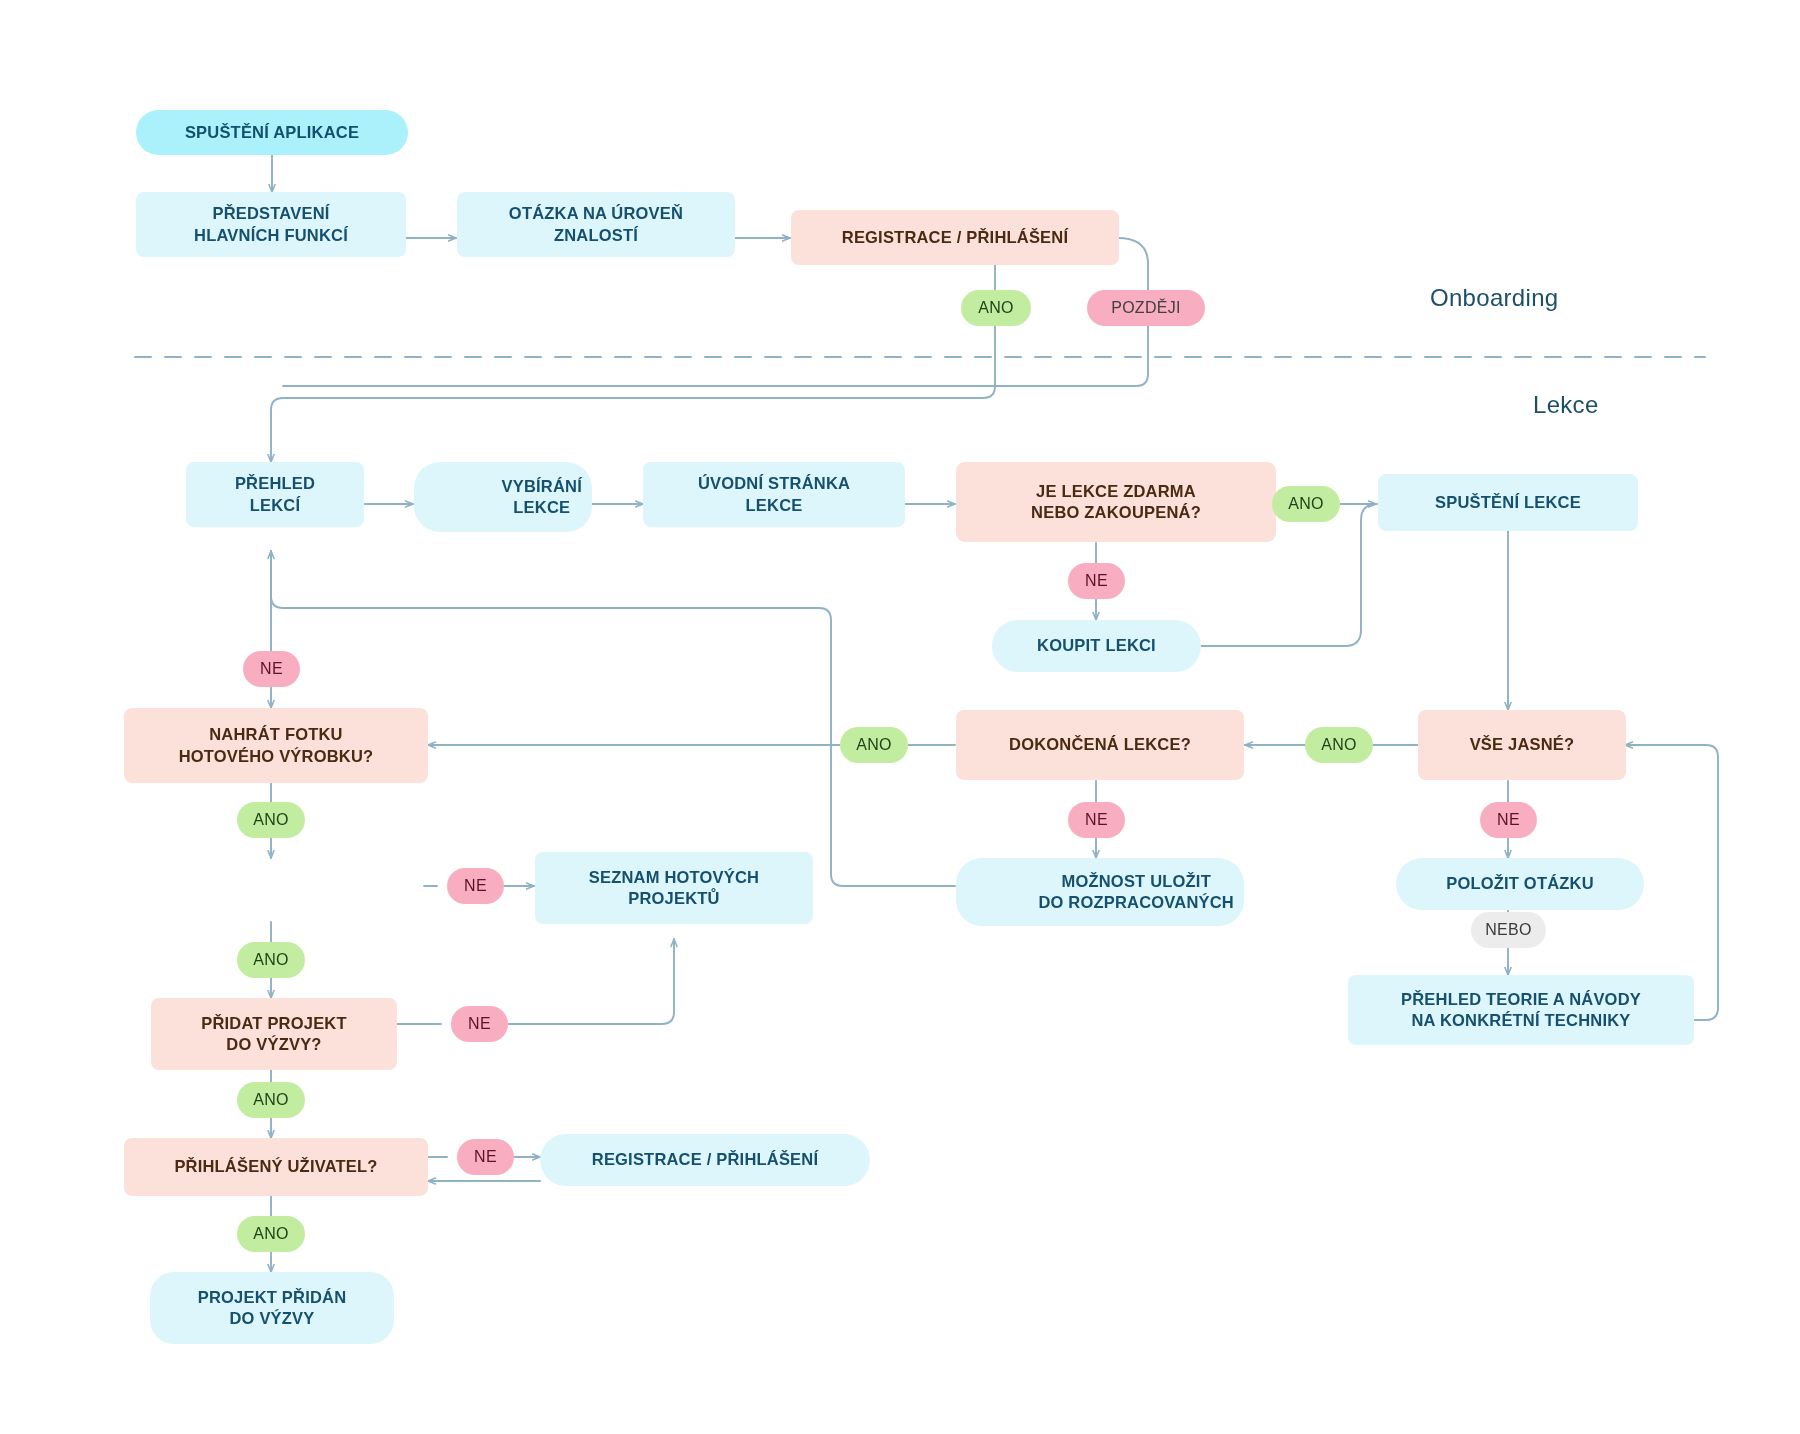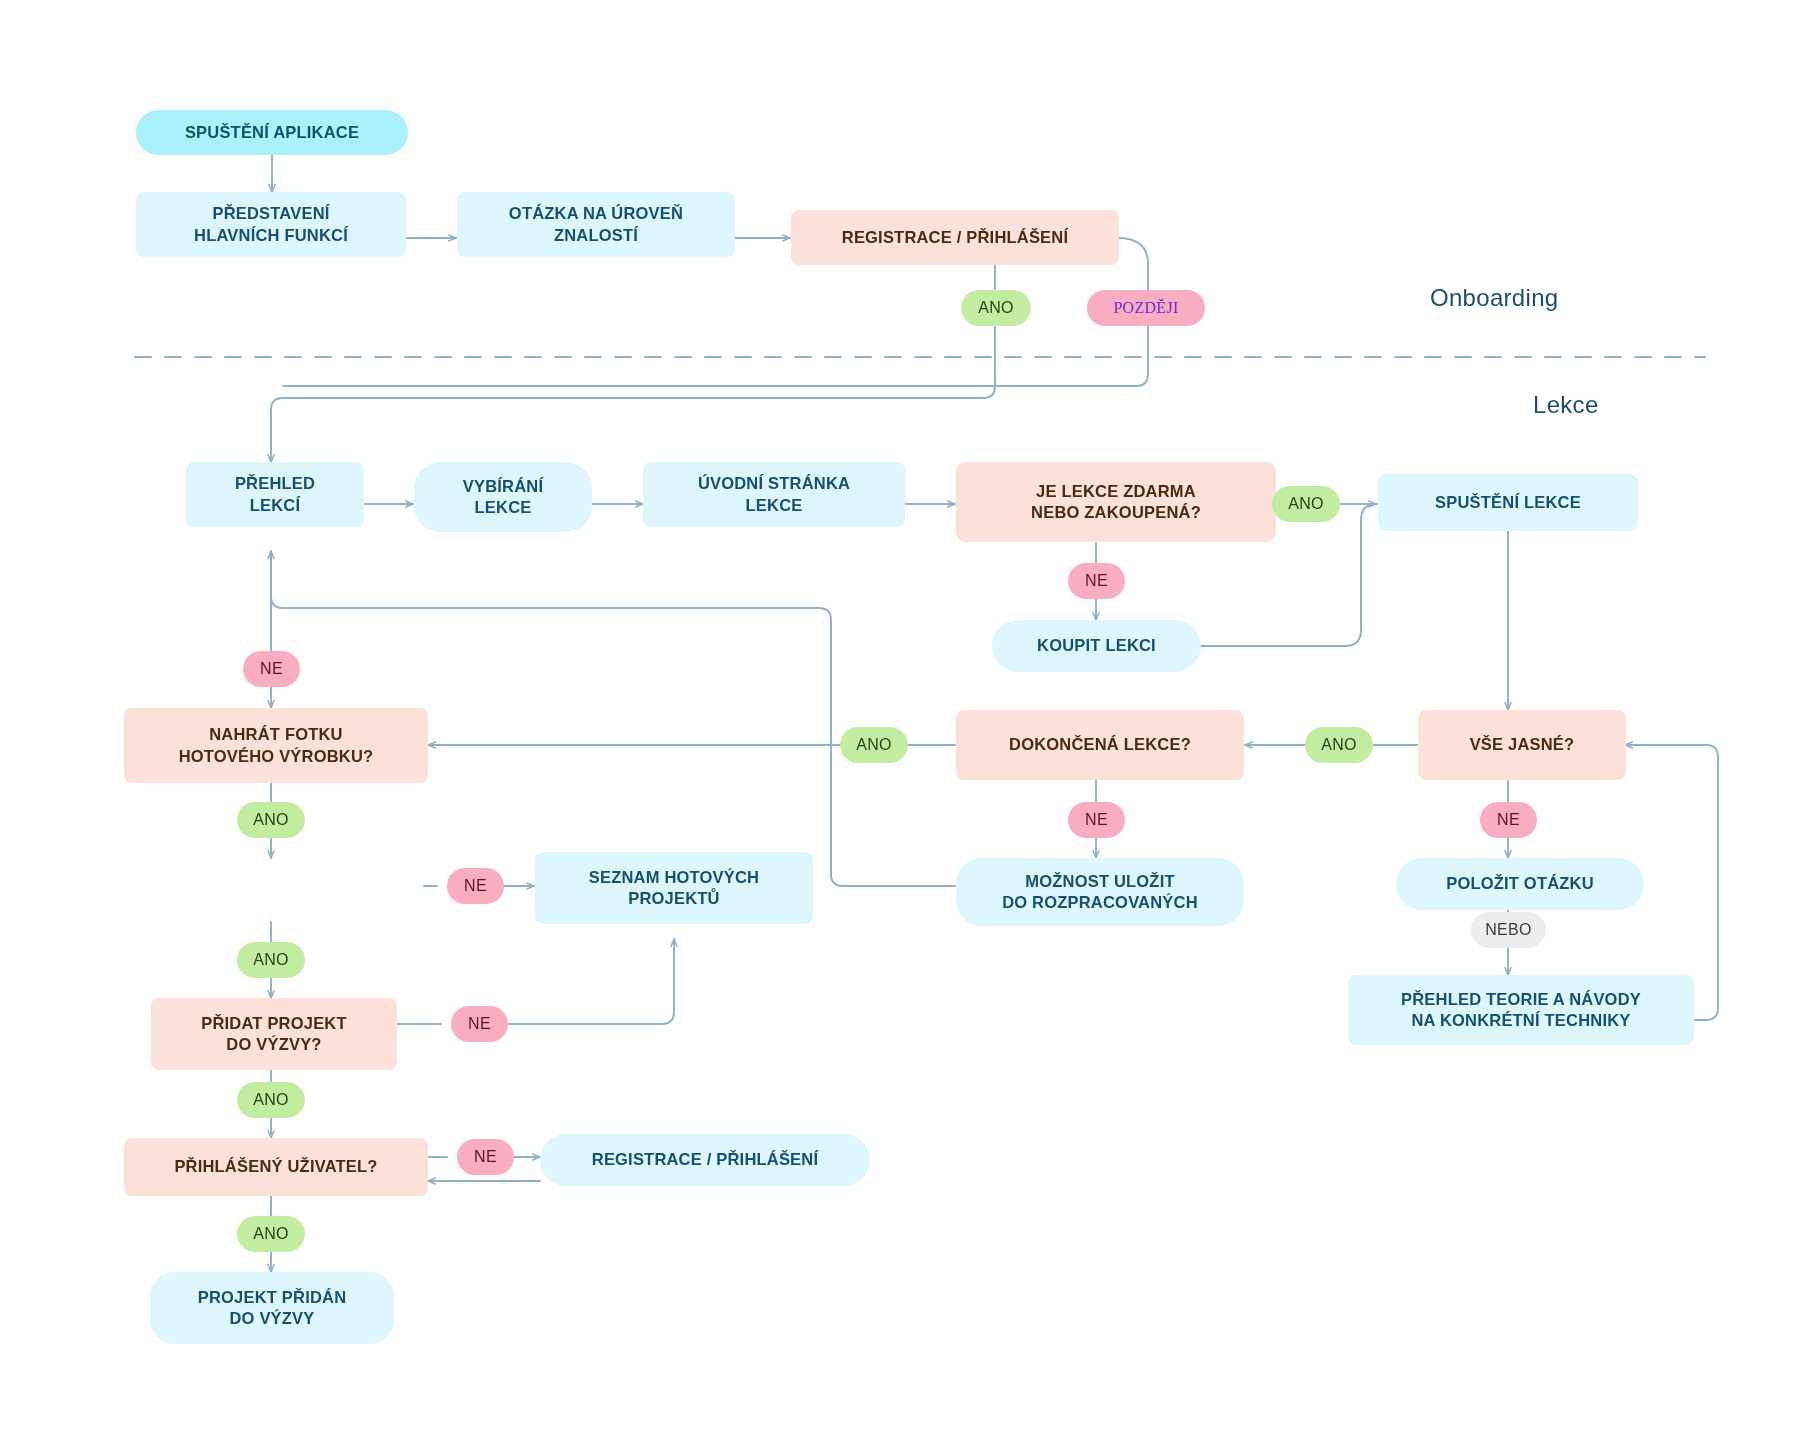--- a/index.html
+++ b/index.html
@@ -17,26 +17,26 @@
     padding:4px 10px;
   }
   .node .lbl{display:block;white-space:pre-line;}
 
   
   .c-cyan   {background:#abf1fb;color:#12506e;}
   .c-blue   {background:#dcf6fc;color:#15506f;}
   .c-pink   {background:#fbe1d9;color:#4a2a12;}
   .n-ano    {background:#c2eda0;color:#23421a;}
   .n-ne     {background:#f9adc0;color:#5c1229;}
-  .n-pozdeji{background:#f9adc0;color:#6d28d9;font-family:Liberation Serif, serif;}
+  .n-pozdeji{background:#f9adc0;color:#404040;}
   .n-nebo   {background:#ececec;color:#3b3b3b;}
 
   .r-box  {border-radius:8px;}
   .r-pill {border-radius:999px;}
-  .r-soft {border-radius:26px;}
+  .r-soft {border-radius:26px;justify-content:flex-end;}
 
   .fs16{font-size:16.5px;font-weight:600;}
 
   .badge{
     position:absolute;
     display:flex;align-items:center;justify-content:center;
     border-radius:999px;
     font-size:16px;font-weight:500;
     letter-spacing:.3px;
     box-sizing:border-box;

